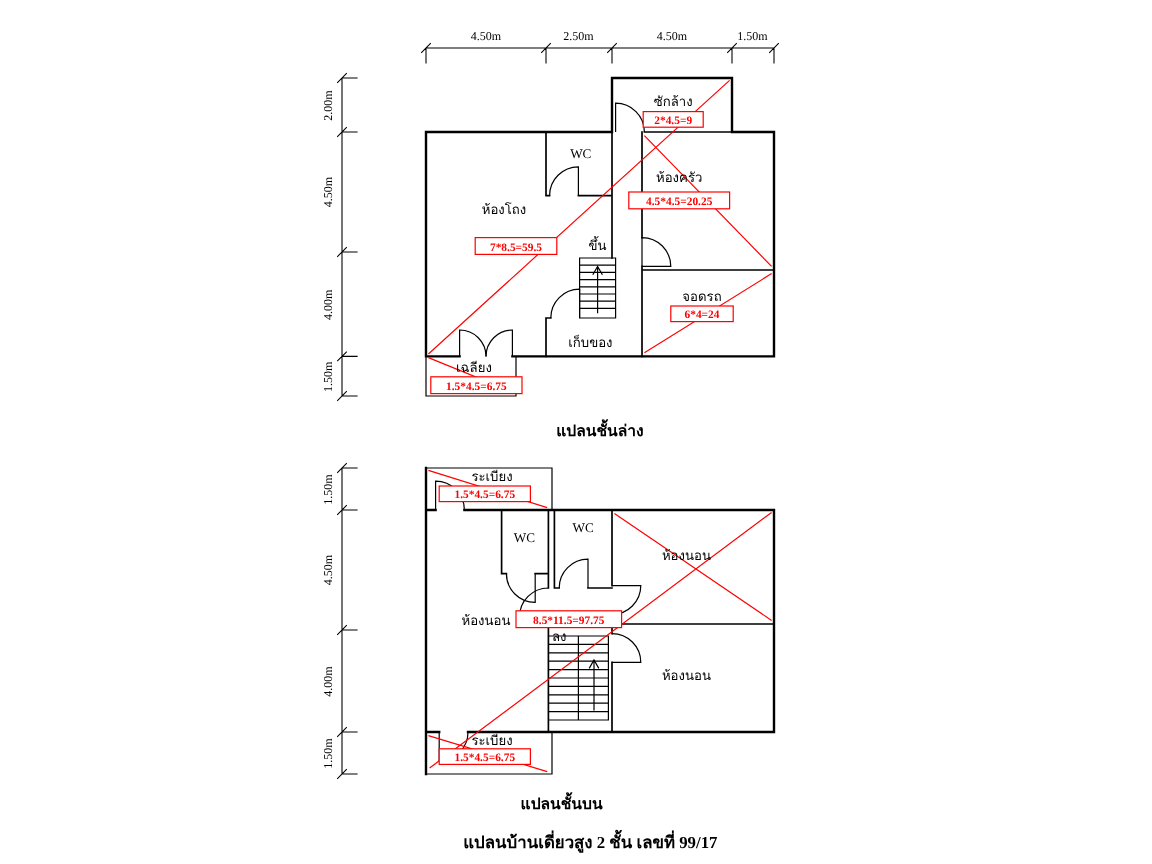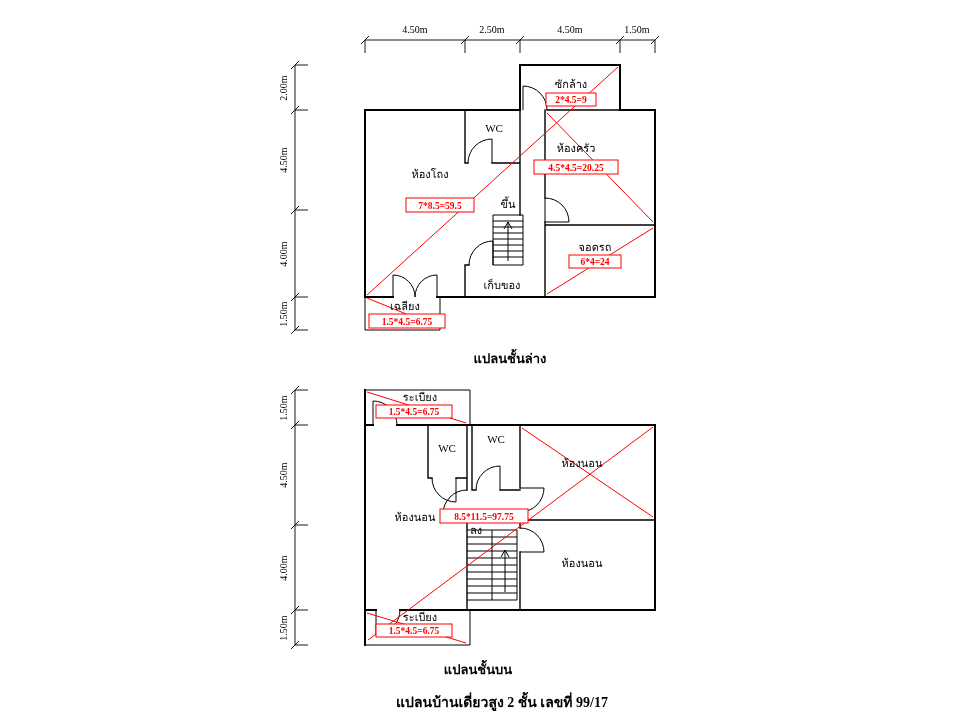--- a/index.html
+++ b/index.html
@@ -1,16 +1,16 @@
 <!DOCTYPE html>
 <html><head>
 <meta charset="utf-8">
 <style>
   html,body{margin:0;padding:0;background:#ffffff;}
-  .page{width:776px;height:720px;background:#ffffff;position:relative;font-family:"Liberation Serif",serif;margin-left:10px;}
+  .page{width:776px;height:720px;background:#ffffff;position:relative;font-family:"Liberation Serif",serif;}
   svg{display:block;}
   .wall{fill:none;stroke:#000000;stroke-width:2;stroke-linecap:square;}
   .iwall{fill:none;stroke:#000000;stroke-width:1.4;stroke-linecap:square;}
   .thin{fill:none;stroke:#000000;stroke-width:1;}
   .dimline{fill:none;stroke:#000000;stroke-width:0.9;}
   .red-line{fill:none;stroke:#ff0000;stroke-width:1;}
   .red-box{fill:#ffffff;stroke:#ff0000;stroke-width:1;}
   .red-text{fill:#ff0000;font:bold 9.5px "Liberation Serif",serif;text-anchor:middle;}
   .label{fill:#000000;font:11px "Liberation Serif",serif;text-anchor:middle;}
   .dim-text{fill:#000000;font:10px "Liberation Serif",serif;text-anchor:middle;}

